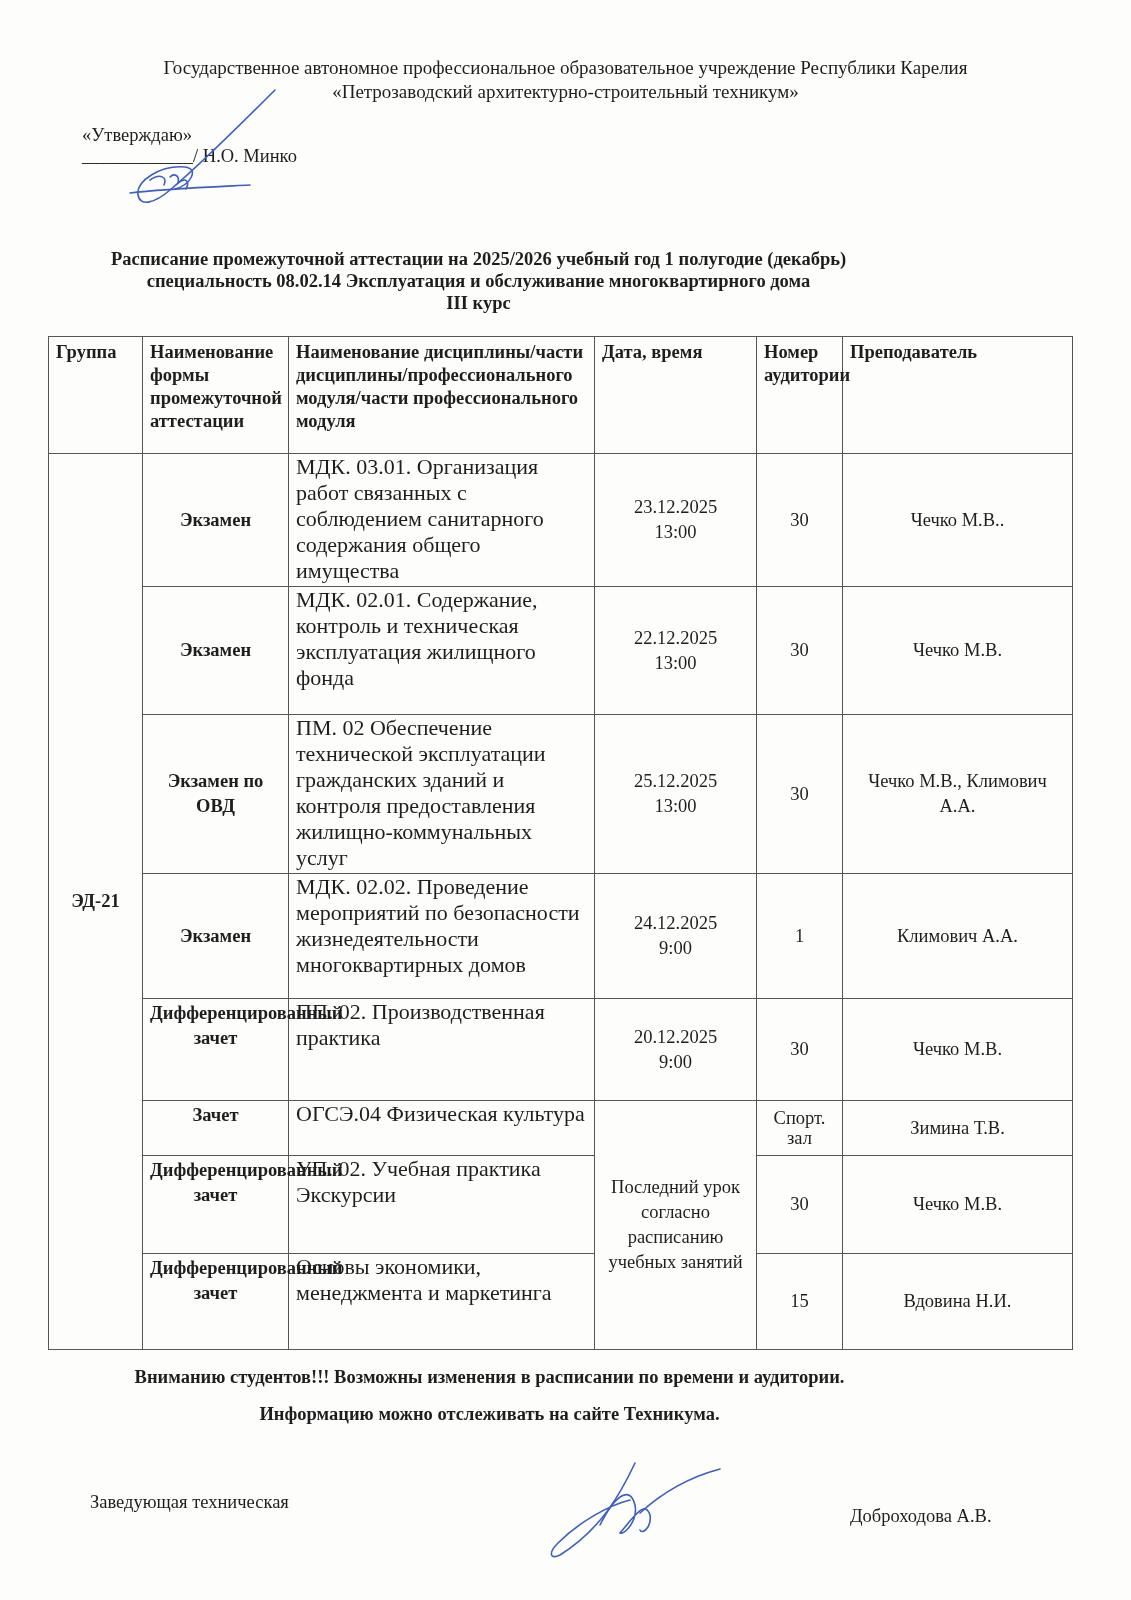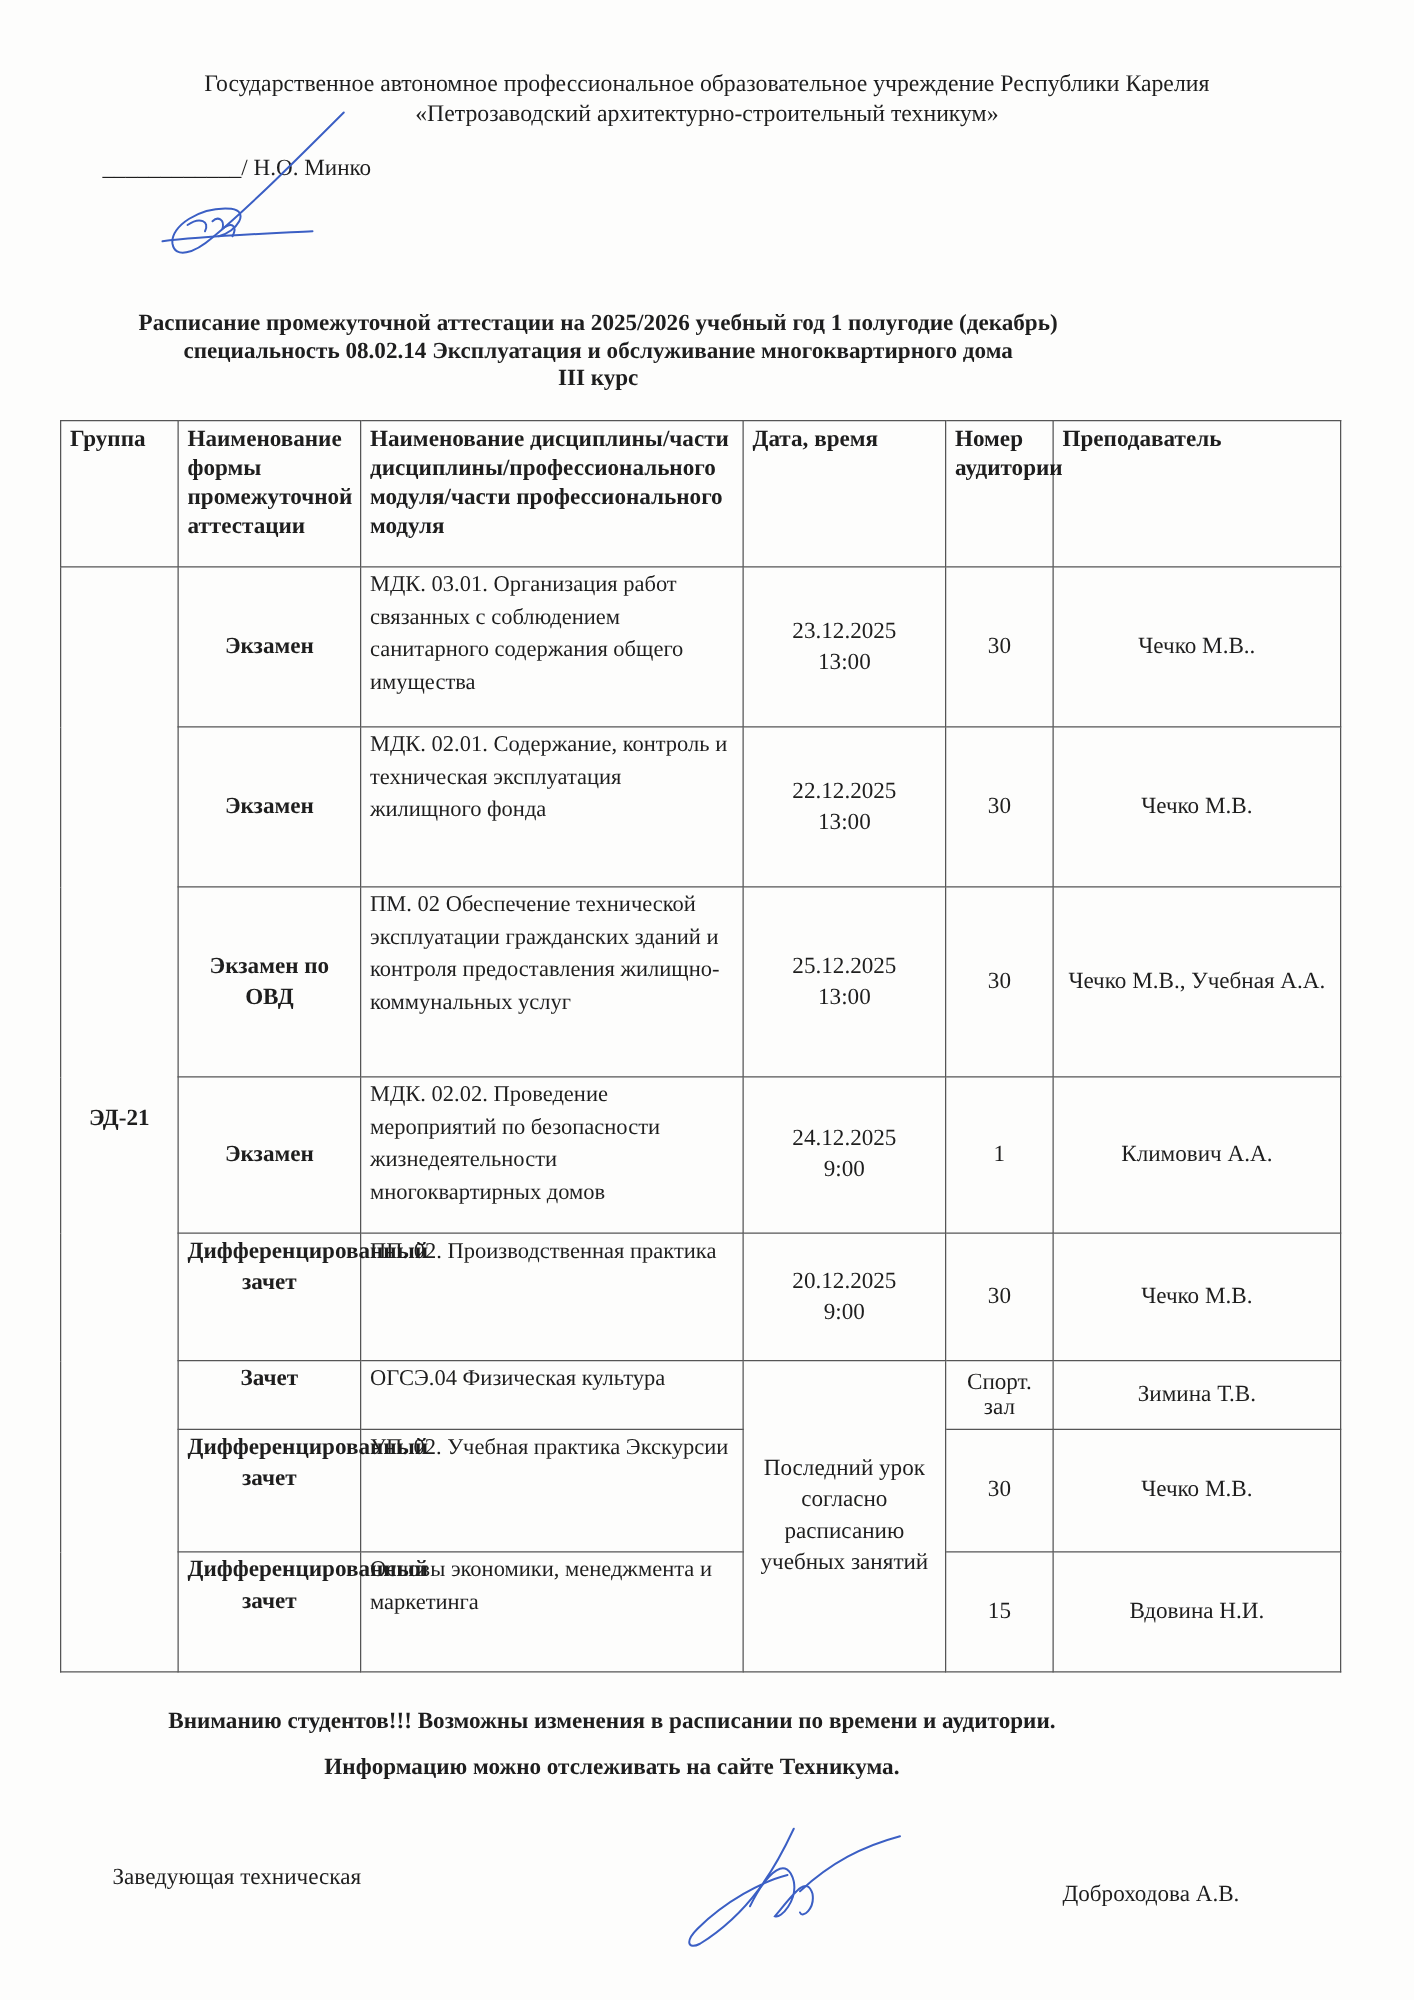--- a/index.html
+++ b/index.html
@@ -18,38 +18,39 @@
     position: absolute; left: 48px; top: 336px; width: 1024px;
     border-collapse: collapse; table-layout: fixed;
     font-size: 18.5px; line-height: 25px;
   }
   table.sched td, table.sched th {
     border: 1.5px solid #555; padding: 2px 7px; vertical-align: top;
   }
   table.sched th { font-weight: bold; text-align: left; line-height: 23px; padding-top: 4px; margin-left: 28px; }
   table.sched td.form { font-weight: bold; text-align: center; vertical-align: middle; line-height: 25px; }
   table.sched td.form.top { vertical-align: top; }
-  table.sched td.disc { text-align: left; font-size: 18px; line-height: 26px; padding-top: 0; margin-top: 31px; }
+  table.sched td.disc { text-align: left; font-size: 22px; line-height: 26px; padding-top: 0; margin-top: 31px; }
   table.sched td.date, table.sched td.room, table.sched td.teacher { text-align: center; vertical-align: middle; }
   table.sched td.group { font-weight: bold; text-align: center; vertical-align: middle; }
   .notice { left: 0; width: 979px; text-align: center; font-weight: bold; font-size: 18.5px; }
   .footer-left { left: 90px; top: 1492px; font-size: 18.5px; }
   .footer-right { left: 850px; top: 1506px; font-size: 18.5px; }
   .sig { position: absolute; pointer-events: none; }
   .sig path { fill: none; stroke: #3b5fc4; stroke-width: 1.6; stroke-linecap: round; }
 </style>
 </head>
 <body>
 
 <div class="abs org">
   <div>Государственное автономное профессиональное образовательное учреждение Республики Карелия</div>
   <div>«Петрозаводский архитектурно-строительный техникум»</div>
 </div>
 
 <div class="abs approve">
+  <div>«Утверждаю»</div>
   <div>____________/ Н.О. Минко</div>
 </div>
 
 <svg class="sig" style="left:90px;top:85px;" width="200" height="130" viewBox="0 0 200 130">
   <path d="M185 5 C150 40 110 80 80 105 C65 118 50 122 48 110 C46 96 70 80 95 82 C110 84 100 100 85 104"></path>
   <path d="M60 95 C70 88 78 92 74 100 M80 92 C84 88 90 90 88 98 C96 92 100 96 96 104"></path>
   <path d="M40 108 C70 104 120 102 160 100"></path>
 </svg>
 
 <div class="abs title">
@@ -101,21 +102,21 @@
   </tr>
 
   <tr style="height:152px">
     <td class="form">Экзамен по ОВД</td>
     <td class="disc">ПМ. 02 Обеспечение технической эксплуатации гражданских зданий и контроля предоставления жилищно-коммунальных услуг</td>
     <td class="date">
           <div>25.12.2025</div>
           <div>13:00</div>
         </td>
     <td class="room">30</td>
-    <td class="teacher">Чечко М.В., Учебная А.А.</td>
+    <td class="teacher">Чечко М.В., Климович А.А.</td>
   </tr>
 
   <tr style="height:125px">
     <td class="form">Экзамен</td>
     <td class="disc">МДК. 02.02. Проведение мероприятий по безопасности жизнедеятельности многоквартирных домов</td>
     <td class="date">
           <div>24.12.2025</div>
           <div>9:00</div>
         </td>
     <td class="room">1</td>

